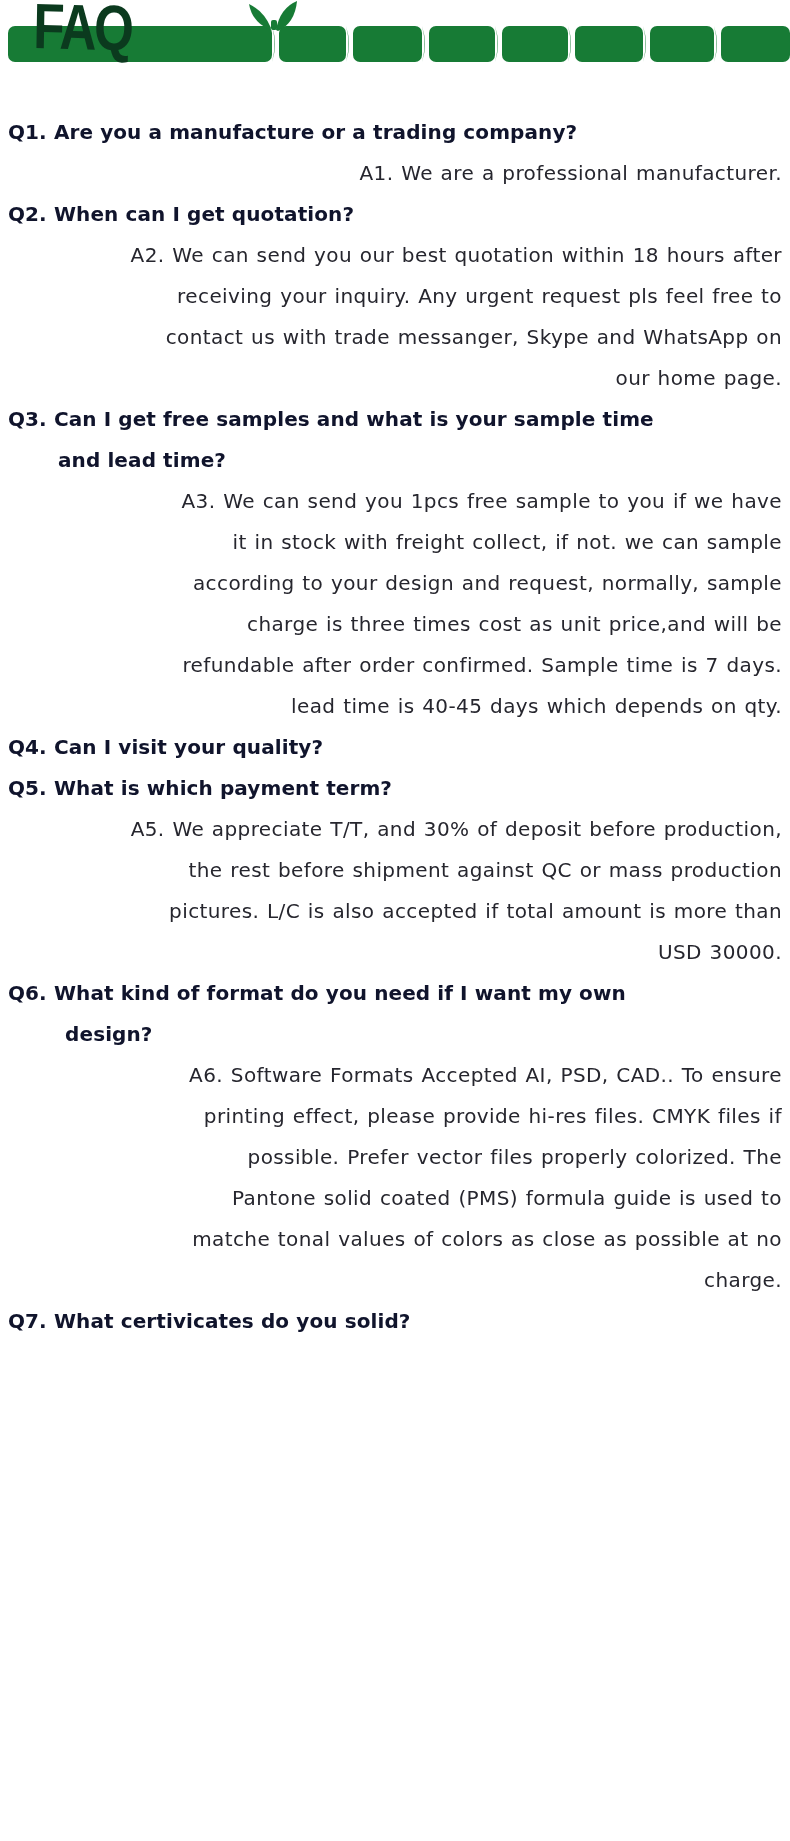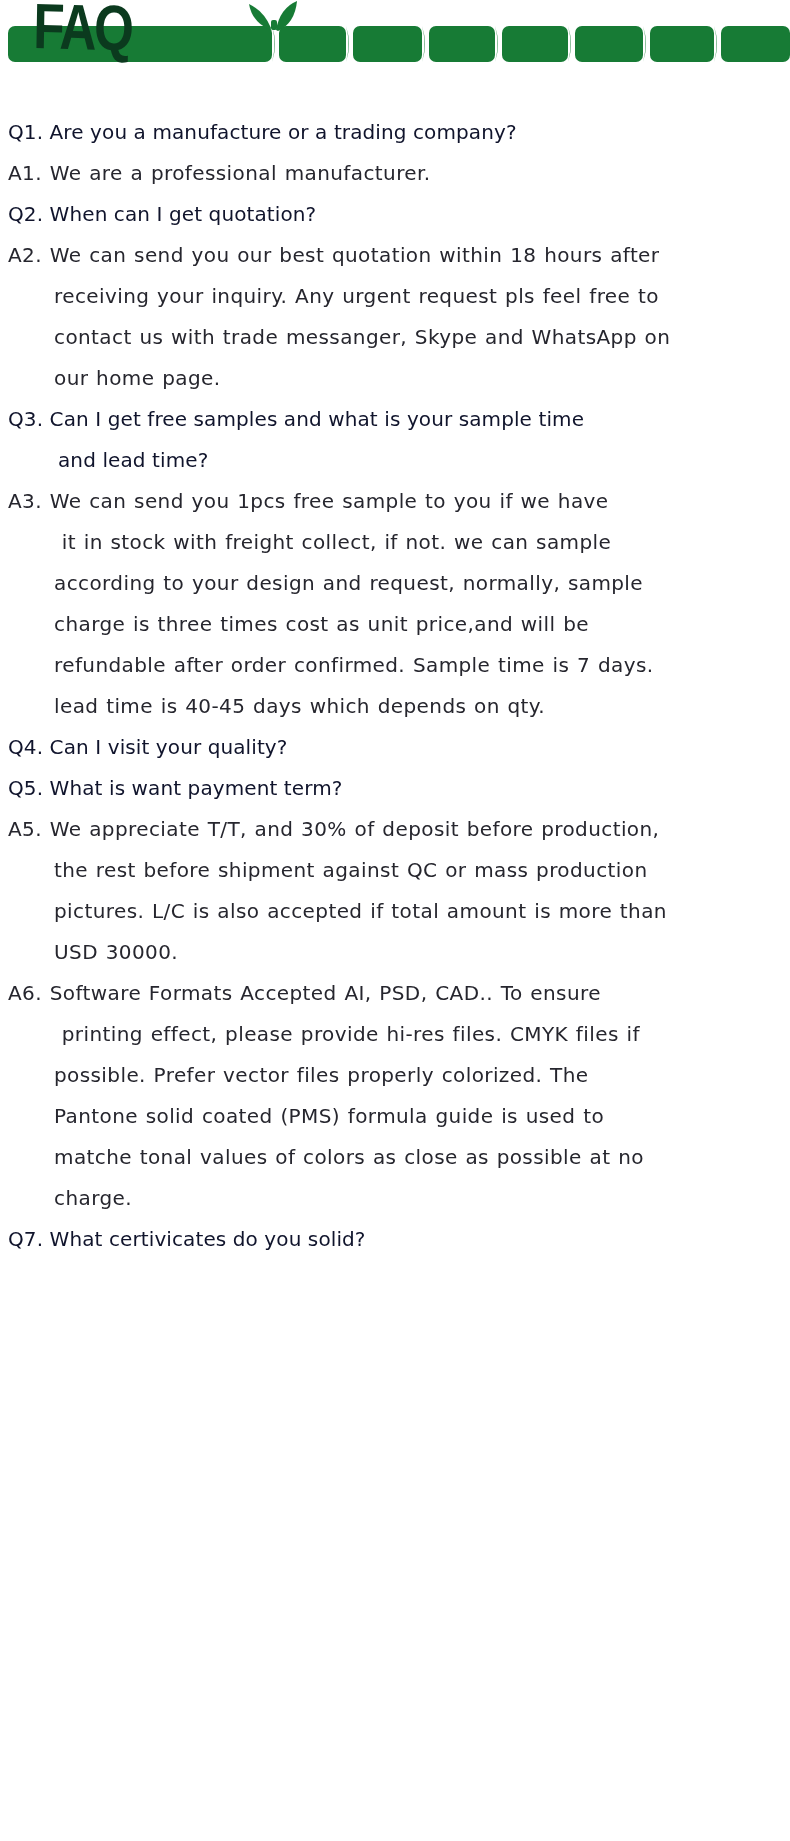--- a/index.html
+++ b/index.html
@@ -37,37 +37,38 @@
     transform-origin:left top;
     white-space:nowrap;
   }
   .content{
     padding:46px 8px 0 8px;
   }
   .qa + .qa{}
   .question{
     font-size:20px;
     line-height:41px;
-    font-weight:normal;
+    font-weight:bold;
     color:var(--q-color);
     letter-spacing:0.1px;
     white-space:pre-wrap;
     padding-left:50px;
     text-indent:-50px;
   }
   .answer{
     font-size:20px;
     line-height:41px;
     font-weight:normal;
     color:var(--a-color);
     letter-spacing:0.4px;
     word-spacing:1px;
     white-space:pre-wrap;
     padding-left:46px;
     text-indent:-46px;
+    text-align:right;
   }
 </style>
 </head>
 <body>
 
 <div class="banner">
   <svg width="790" height="66" viewBox="0 0 790 66">
     <g fill="#177B35" class="bamboo-fill">
 
       <rect x="8" y="26" width="264" height="36" rx="7"></rect>
@@ -114,27 +115,29 @@
  it in stock with freight collect, if not. we can sample
 according to your design and request, normally, sample
 charge is three times cost as unit price,and will be
 refundable after order confirmed. Sample time is 7 days.
 lead time is 40-45 days which depends on qty.</div>
   </div>
   <div class="qa">
     <div class="question">Q4. Can I visit your quality?</div>
   </div>
   <div class="qa">
-    <div class="question">Q5. What is want payment term?</div>
+    <div class="question">Q5. What is which payment term?</div>
     <div class="answer">A5. We appreciate T/T, and 30% of deposit before production,
 the rest before shipment against QC or mass production
 pictures. L/C is also accepted if total amount is more than
 USD 30000.</div>
   </div>
   <div class="qa">
+    <div class="question">Q6. What kind of format do you need if I want my own
+ design?</div>
     <div class="answer">A6. Software Formats Accepted AI, PSD, CAD.. To ensure
  printing effect, please provide hi-res files. CMYK files if
 possible. Prefer vector files properly colorized. The
 Pantone solid coated (PMS) formula guide is used to
 matche tonal values of colors as close as possible at no
 charge.</div>
   </div>
   <div class="qa">
     <div class="question">Q7. What certivicates do you solid?</div>
   </div>

